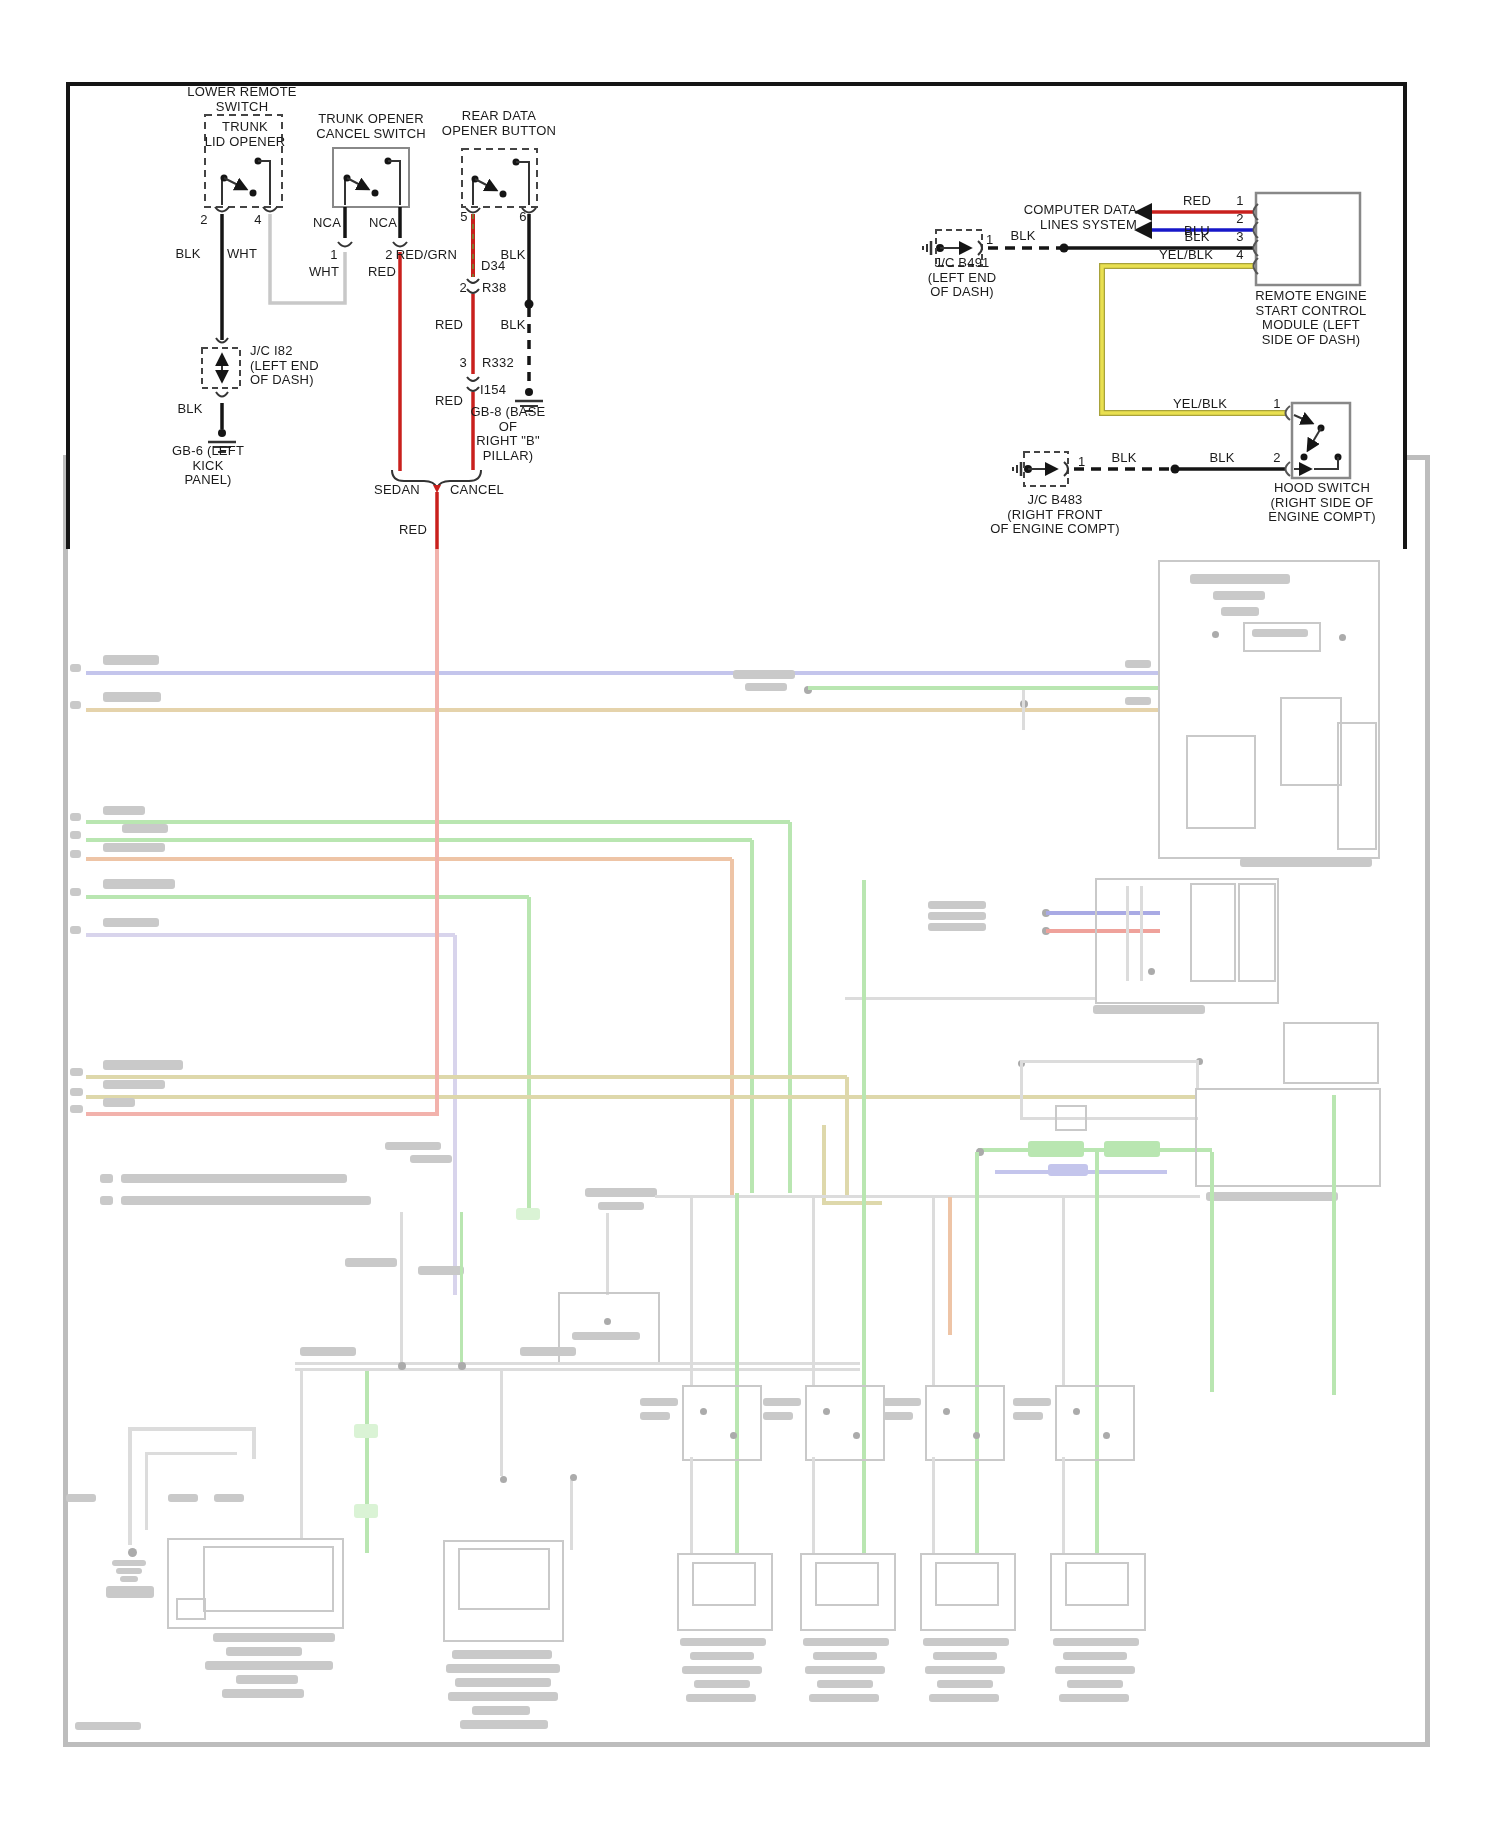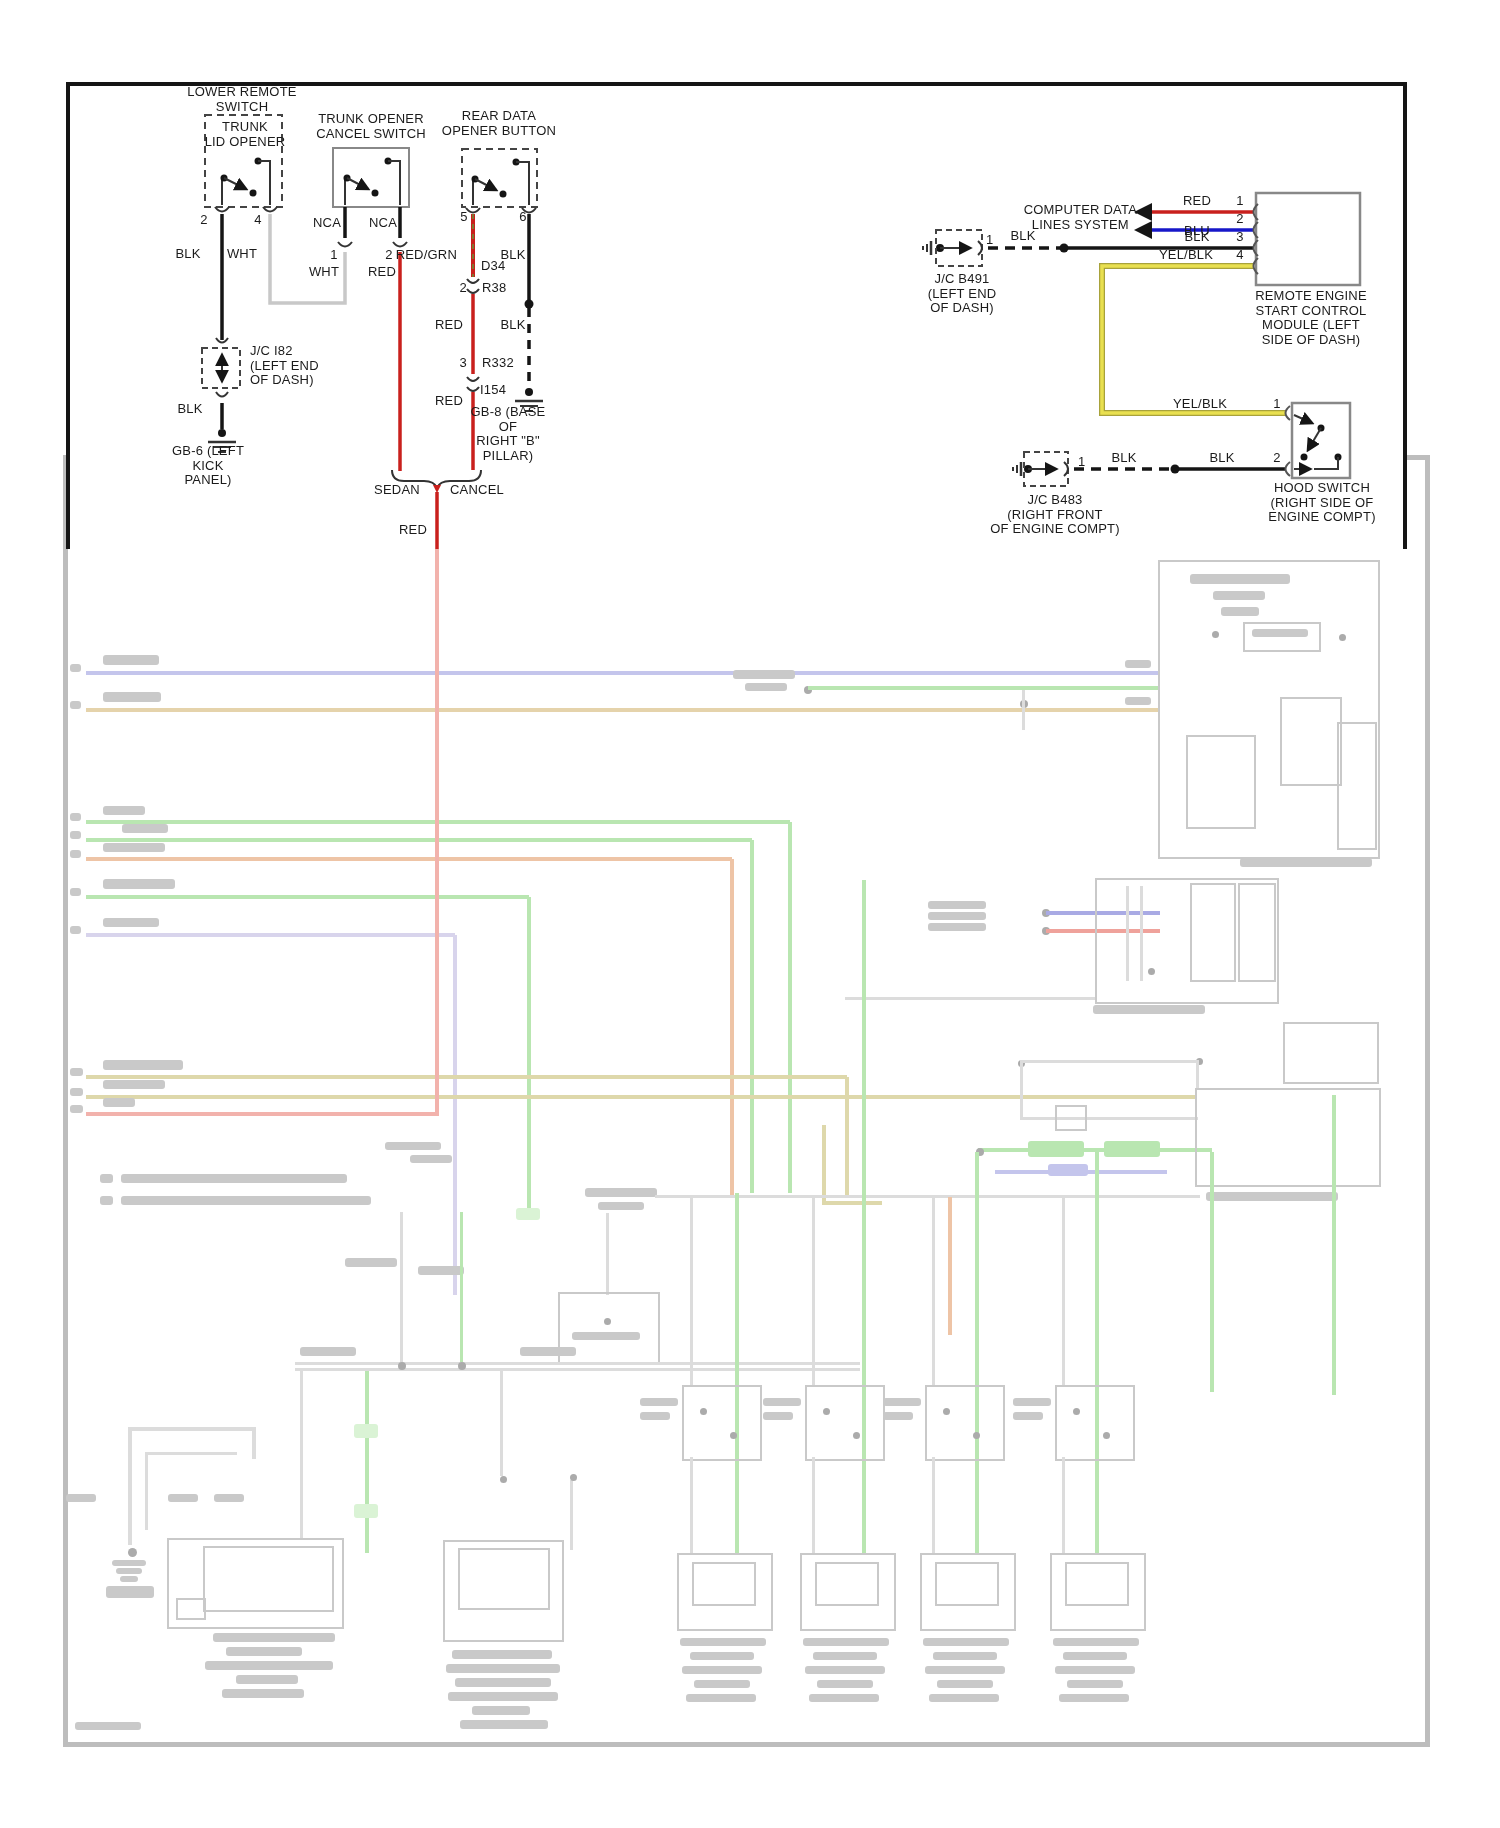--- a/index.html
+++ b/index.html
@@ -9,21 +9,21 @@
   }
   #faded-layer{position:absolute;left:0;top:0;width:1500px;height:1828px;z-index:1;}
   #crisp-svg{position:absolute;left:0;top:0;z-index:2;}
   #labels{position:absolute;left:0;top:0;width:1500px;height:1828px;z-index:3;}
   .lbl{
     position:absolute;font-size:13px;line-height:14.5px;color:#1b1b1b;
     white-space:pre-line;text-align:center;transform:translateX(-50%);
     letter-spacing:.2px;
   }
   .lbl.lft{transform:none;text-align:left;}
-  .lbl.rgt{transform:translateX(-100%);}
+  .lbl.rgt{transform:translateX(-100%);text-align:right;}
 </style>
 </head>
 <body>
 
 <div id="faded-layer">
     <div style="position: absolute; left: 63px; top: 455px; width: 1357px; height: 1282px; border: 5px solid rgb(189, 189, 189);"></div>
     <div style="position: absolute; left: 103px; top: 655px; width: 56px; height: 10px; background: rgb(201, 201, 201); border-radius: 3px;"></div>
     <div style="position: absolute; left: 86px; top: 671px; width: 1074px; height: 4px; background: rgb(196, 197, 236);"></div>
     <div style="position: absolute; left: 103px; top: 692px; width: 58px; height: 10px; background: rgb(201, 201, 201); border-radius: 3px;"></div>
     <div style="position: absolute; left: 86px; top: 708px; width: 1074px; height: 4px; background: rgb(229, 211, 171);"></div>
@@ -437,21 +437,21 @@
 OF
 RIGHT "B"
 PILLAR)</div>
 
   <div class="lbl" style="left:397px;top:483px">SEDAN</div>
   <div class="lbl" style="left:477px;top:483px">CANCEL</div>
   <div class="lbl rgt" style="left:427px;top:523px">RED</div>
 
   <div class="lbl lft" style="left:986px;top:233px">1</div>
   <div class="lbl" style="left:1023px;top:229px">BLK</div>
-  <div class="lbl" style="left:962px;top:272px">J/C B491
+  <div class="lbl" style="left:962px;top:256px">J/C B491
 (LEFT END
 OF DASH)</div>
   <div class="lbl rgt" style="left:1137px;top:203px">COMPUTER DATA
 LINES SYSTEM</div>
 
   <div class="lbl" style="left:1197px;top:194px">RED</div>
   <div class="lbl" style="left:1240px;top:194px">1</div>
   <div class="lbl" style="left:1197px;top:224px">BLU</div>
   <div class="lbl" style="left:1240px;top:212px">2</div>
   <div class="lbl" style="left:1197px;top:230px">BLK</div>

